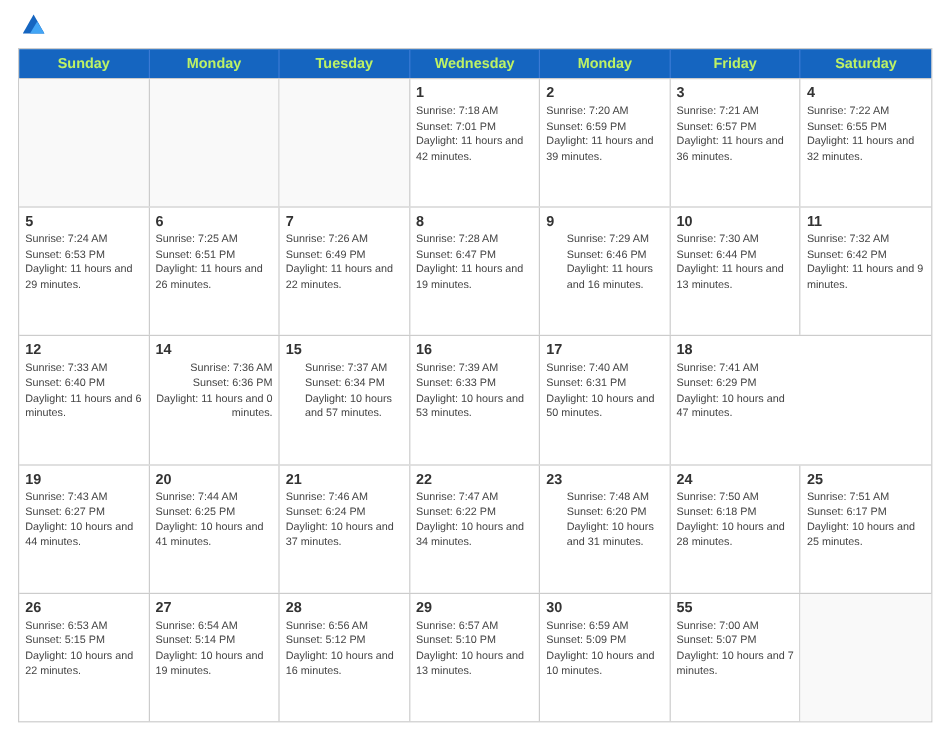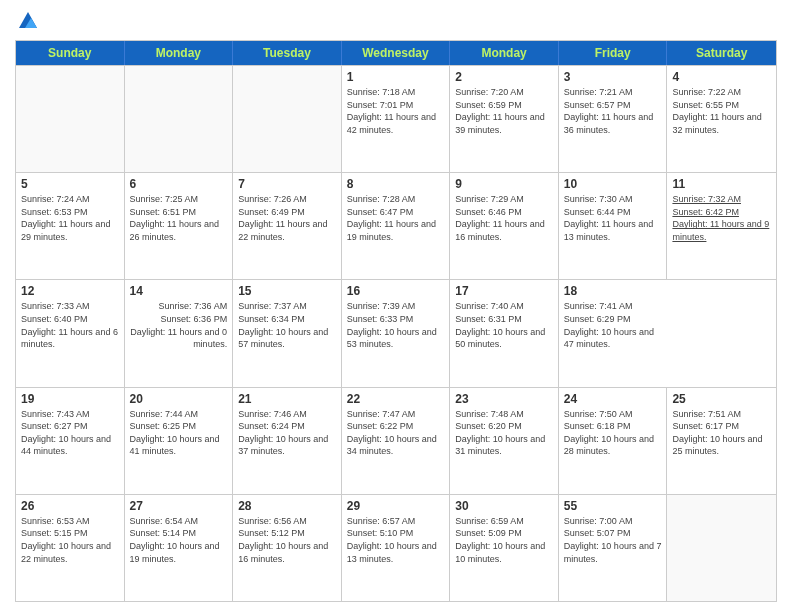--- a/index.html
+++ b/index.html
@@ -195,53 +195,53 @@
 Daylight: 11 hours and 22 minutes.</div>
           </div>
           <div class="cal-cell">
             <span class="day-num">8</span>
             <div class="cell-text" style="white-space: pre-line;">Sunrise: 7:28 AM
 Sunset: 6:47 PM
 Daylight: 11 hours and 19 minutes.</div>
           </div>
           <div class="cal-cell">
             <span class="day-num">9</span>
-            <div class="cell-text" style="white-space: pre-line;">Sunrise: 7:29 AM
+            <div class="cell-text" style="white-space: pre-line; margin-left: 17px;">Sunrise: 7:29 AM
 Sunset: 6:46 PM
 Daylight: 11 hours and 16 minutes.</div>
           </div>
           <div class="cal-cell">
             <span class="day-num">10</span>
             <div class="cell-text" style="white-space: pre-line;">Sunrise: 7:30 AM
 Sunset: 6:44 PM
 Daylight: 11 hours and 13 minutes.</div>
           </div>
           <div class="cal-cell">
             <span class="day-num">11</span>
-            <div class="cell-text" style="white-space: pre-line; text-decoration: underline;">Sunrise: 7:32 AM
+            <div class="cell-text" style="white-space: pre-line;">Sunrise: 7:32 AM
 Sunset: 6:42 PM
 Daylight: 11 hours and 9 minutes.</div>
           </div>
         </div>
         <div class="cal-row">
           <div class="cal-cell">
             <span class="day-num">12</span>
             <div class="cell-text" style="white-space: pre-line;">Sunrise: 7:33 AM
 Sunset: 6:40 PM
 Daylight: 11 hours and 6 minutes.</div>
           </div>
           <div class="cal-cell">
             <span class="day-num">14</span>
             <div class="cell-text" style="white-space: pre-line; text-align: right;">Sunrise: 7:36 AM
 Sunset: 6:36 PM
 Daylight: 11 hours and 0 minutes.</div>
           </div>
           <div class="cal-cell">
             <span class="day-num">15</span>
-            <div class="cell-text" style="white-space: pre-line;">Sunrise: 7:37 AM
+            <div class="cell-text" style="white-space: pre-line; margin-left: 16px;">Sunrise: 7:37 AM
 Sunset: 6:34 PM
 Daylight: 10 hours and 57 minutes.</div>
           </div>
           <div class="cal-cell">
             <span class="day-num">16</span>
             <div class="cell-text" style="white-space: pre-line;">Sunrise: 7:39 AM
 Sunset: 6:33 PM
 Daylight: 10 hours and 53 minutes.</div>
           </div>
           <div class="cal-cell">
@@ -277,21 +277,21 @@
 Daylight: 10 hours and 37 minutes.</div>
           </div>
           <div class="cal-cell">
             <span class="day-num">22</span>
             <div class="cell-text" style="white-space: pre-line;">Sunrise: 7:47 AM
 Sunset: 6:22 PM
 Daylight: 10 hours and 34 minutes.</div>
           </div>
           <div class="cal-cell">
             <span class="day-num">23</span>
-            <div class="cell-text" style="white-space: pre-line;">Sunrise: 7:48 AM
+            <div class="cell-text" style="white-space: pre-line; margin-left: 17px;">Sunrise: 7:48 AM
 Sunset: 6:20 PM
 Daylight: 10 hours and 31 minutes.</div>
           </div>
           <div class="cal-cell">
             <span class="day-num">24</span>
             <div class="cell-text" style="white-space: pre-line;">Sunrise: 7:50 AM
 Sunset: 6:18 PM
 Daylight: 10 hours and 28 minutes.</div>
           </div>
           <div class="cal-cell">

